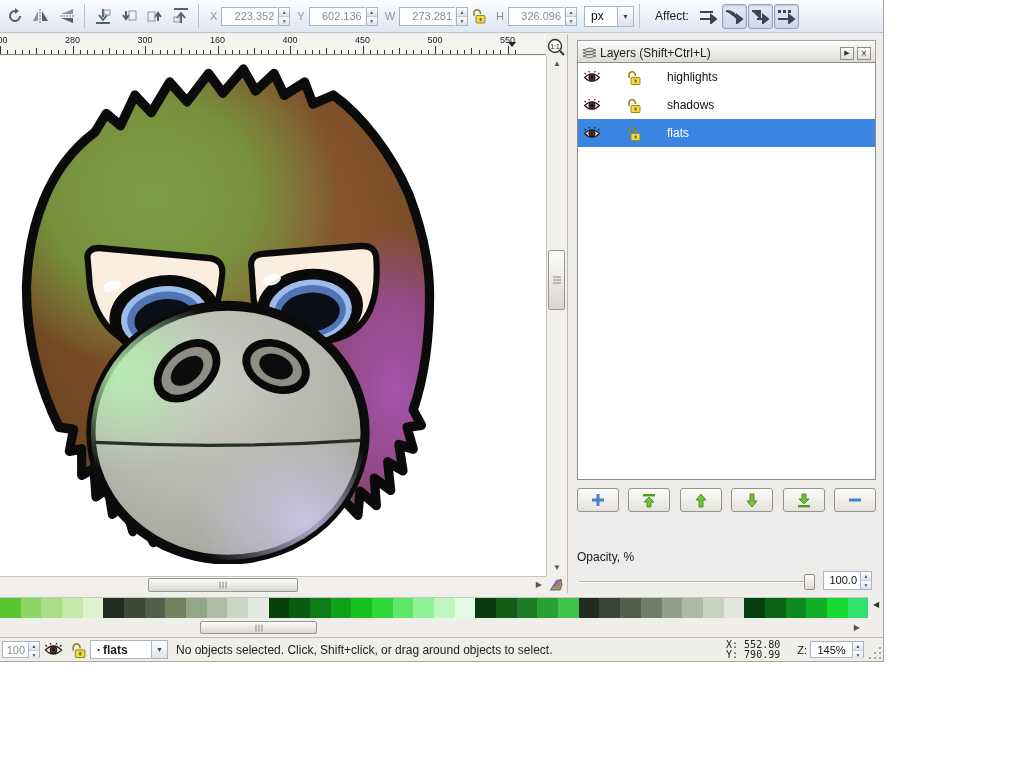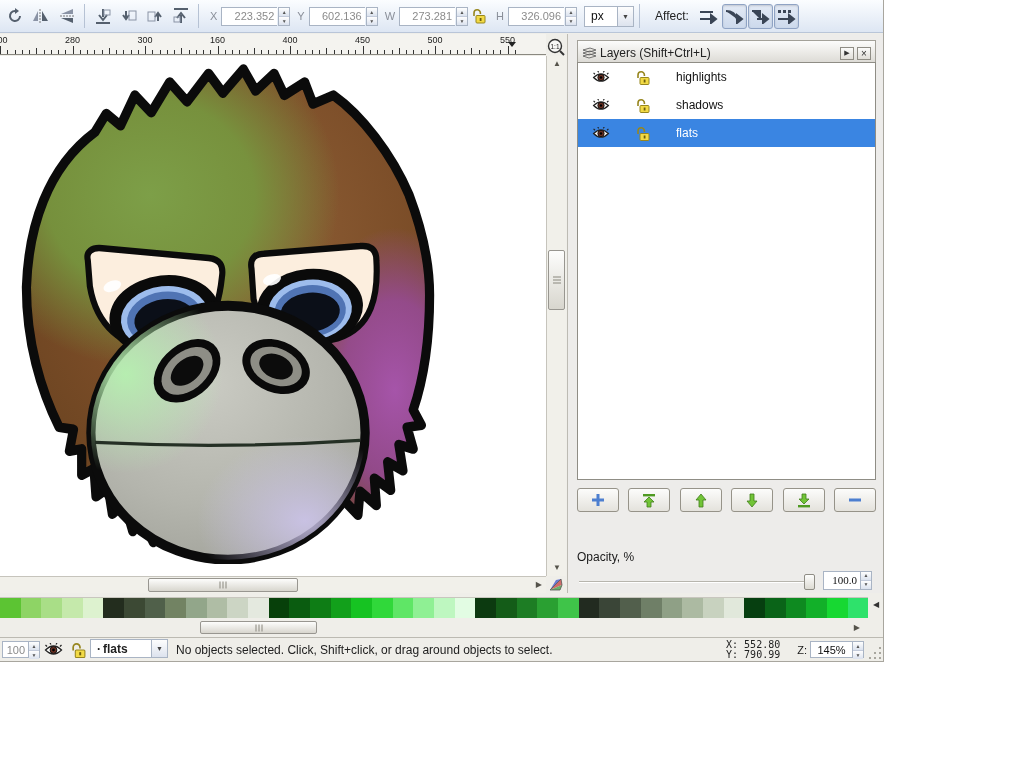--- a/index.html
+++ b/index.html
@@ -14,21 +14,21 @@
   .tbtn{width:25px;height:25px;display:flex;align-items:center;justify-content:center;border:1px solid transparent;border-radius:3px;}
   .tbtn.pressed{border:1px solid #8fa3c4;background:linear-gradient(#e3eaf5,#ccd9ec);box-shadow:inset 0 1px 2px rgba(0,0,0,.15);}
   .tsep{width:1px;height:24px;background:#b6c2d4;margin:0 4px;}
   .flabel{color:#8a8f99;font-size:11px;margin:0 3px 0 6px;}
   .fbox{width:56px;height:19px;background:#fff;border:1px solid #a9b4c4;border-right:none;
         font-size:11px;color:#8b8b8b;text-align:right;padding:2px 3px;overflow:hidden;white-space:nowrap;}
   .spinner{width:12px;height:19px;display:flex;flex-direction:column;border:1px solid #a9b4c4;}
   .spinner div{flex:1;font-size:5px;line-height:8px;text-align:center;color:#555;
         background:linear-gradient(#fefefe,#dbe2ee);border-bottom:1px solid #c2cada;}
   .spinner div:last-child{border-bottom:none;}
-  .combo{height:21px;display:flex;}
+  .combo{height:21px;display:flex;align-items:center;}
   .combo .cval{background:#fff;border:1px solid #a9b4c4;height:21px;padding:2px 6px;font-size:12px;color:#222;display:flex;align-items:center;}
   .combo .carr{width:16px;height:21px;border:1px solid #a9b4c4;border-left:none;background:linear-gradient(#fdfdfd,#dde3ee);
         font-size:7px;display:flex;align-items:center;justify-content:center;color:#444;}
   
   #hruler{position:absolute;left:0;top:34px;width:546px;height:21px;background:#f4f3ef;
           border-bottom:1px solid #8a8880;overflow:hidden;}
   .tick{position:absolute;bottom:0;width:1px;background:#333;}
   .rlabel{position:absolute;top:1px;font-size:9px;color:#222;width:26px;text-align:center;}
   #ruler-marker{position:absolute;top:8px;width:0;height:0;border-left:4px solid transparent;border-right:4px solid transparent;border-top:5px solid #222;}
   #zoom11{position:absolute;left:545px;top:37px;width:22px;height:19px;display:flex;align-items:center;justify-content:center;}
@@ -48,39 +48,39 @@
   #cms-icon{position:absolute;left:546px;top:576px;width:20px;height:17px;display:flex;align-items:center;justify-content:center;}
   
   #dock{position:absolute;left:567px;top:34px;width:317px;height:559px;background:#edecea;border-left:1px solid #bdbbb3;}
   #lpanel{position:absolute;left:9px;top:6px;width:299px;height:552px;}
   #ltitle{position:absolute;left:0;top:0;width:299px;height:19px;background:linear-gradient(#fcfcfb,#d9d7d1);
           border:1px solid #a3a199;display:flex;align-items:center;padding:12px 4px;font-size:12px;color:#222;}
   #ltitle .grow{flex:1;}
   .tinybtn{width:14px;height:13px;border:1px solid #8f8d85;background:linear-gradient(#fbfbfa,#e0ded8);
           display:flex;align-items:center;justify-content:center;font-size:7px;color:#333;margin-left:3px;}
   #layer-list{position:absolute;left:0;top:22px;width:299px;height:418px;background:#fff;border:1px solid #8f8d85;overflow:hidden;}
-  .lrow{height:28px;display:flex;align-items:center;gap:24px;padding-left:14px;}
+  .lrow{height:28px;display:flex;align-items:center;gap:24px;padding-left:5px;}
   .lrow .lname{font-size:12px;color:#111;}
   .lrow.sel{background:#3a85e2;}
   .lrow.sel .lname{color:#fff;}
   .licon{width:18px;display:flex;justify-content:center;}
   #lbuttons{position:absolute;left:0;top:448px;width:299px;height:26px;display:flex;justify-content:space-between;}
   .pbtn{width:42px;height:24px;border:1px solid #969389;border-radius:3px;background:linear-gradient(#fcfcfb,#e4e2dc);
         display:flex;align-items:center;justify-content:center;}
   #blendrow{position:absolute;left:0;top:482px;width:299px;display:flex;align-items:center;}
   #blendrow .blabel{font-size:12px;}
   #blendrow .blabel u{text-decoration:underline;}
   #blendcombo{margin-left:8px;flex:1;}
   #blendcombo .cval{flex:1;}
   #oplabel{position:absolute;left:0;top:510px;font-size:12px;}
   #opslider{position:absolute;left:2px;top:534px;width:236px;height:16px;}
   #opslider .track{position:absolute;left:0;right:0;top:7px;height:2px;background:#b7b5ad;border-bottom:1px solid #fff;}
   #opslider .sthumb{position:absolute;right:0;top:0;width:11px;height:16px;background:linear-gradient(#fdfdfc,#dddbd3);
         border:1px solid #8f8d85;border-radius:2px;}
-  #opspin{position:absolute;left:246px;top:531px;display:flex;font-family:Liberation Serif, serif;}
+  #opspin{position:absolute;left:246px;top:531px;display:flex;}
   #opspin .fbox{width:37px;color:#111;background:#fff;}
   
   #palette{position:absolute;left:0;top:597px;width:868px;height:21px;display:flex;border-top:1px solid #c8c6be;}
   .swatch{flex:1;}
   #pal-left{position:absolute;left:868px;top:598px;width:16px;height:12px;font-size:8px;color:#333;display:flex;align-items:center;justify-content:center;}
   #palsb{position:absolute;left:0;top:620px;width:868px;height:15px;background:#efeee9;}
   
   #statusbar{position:absolute;left:0;top:637px;width:884px;height:24px;background:#efeee9;border-top:1px solid #bcbab2;
              display:flex;align-items:center;padding:0 2px;}
   #statusbar .fbox{height:17px;}

